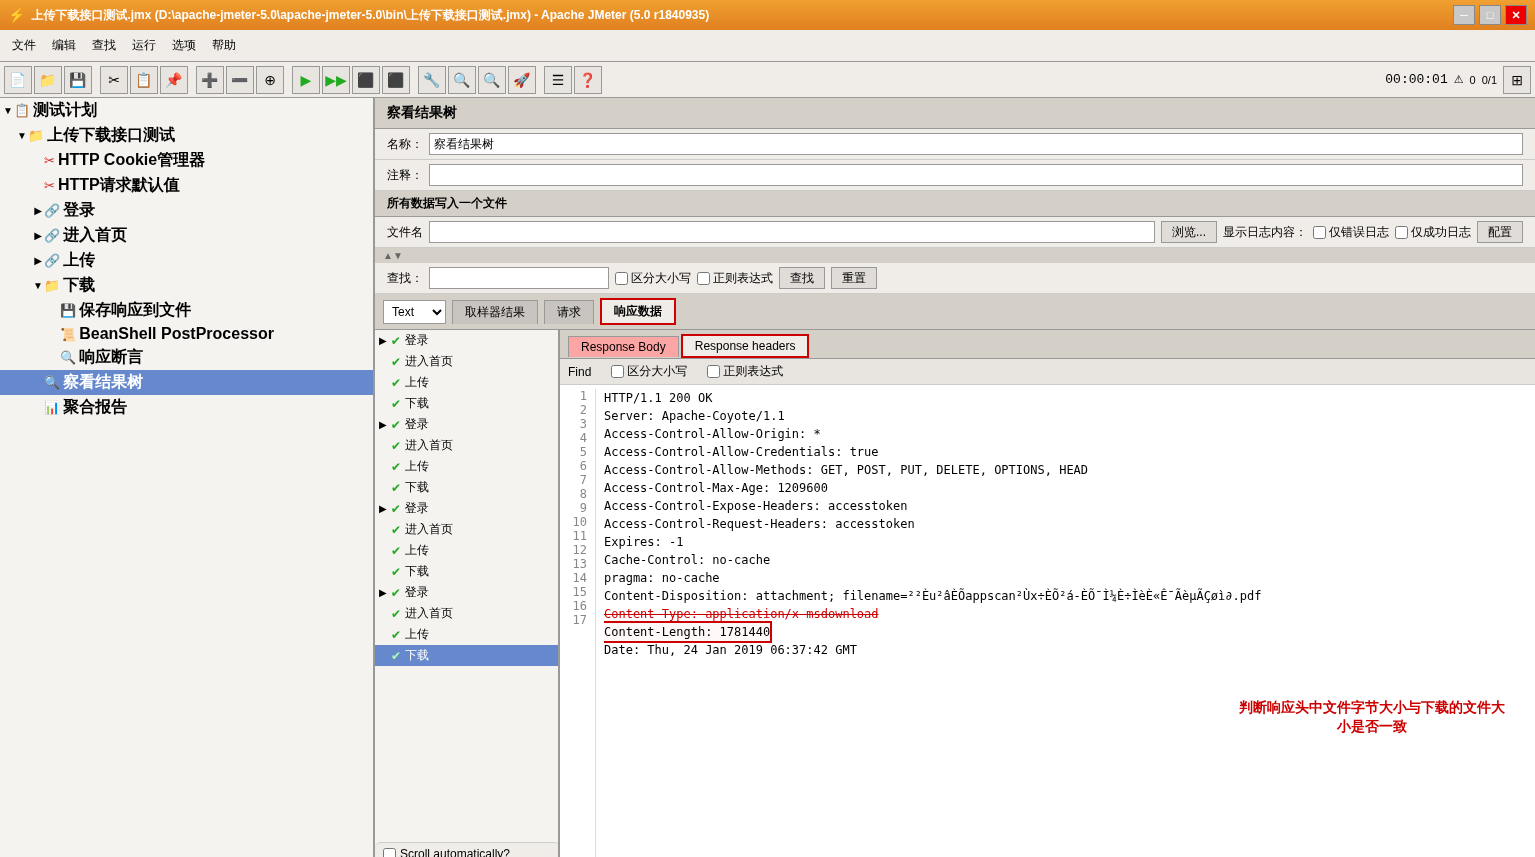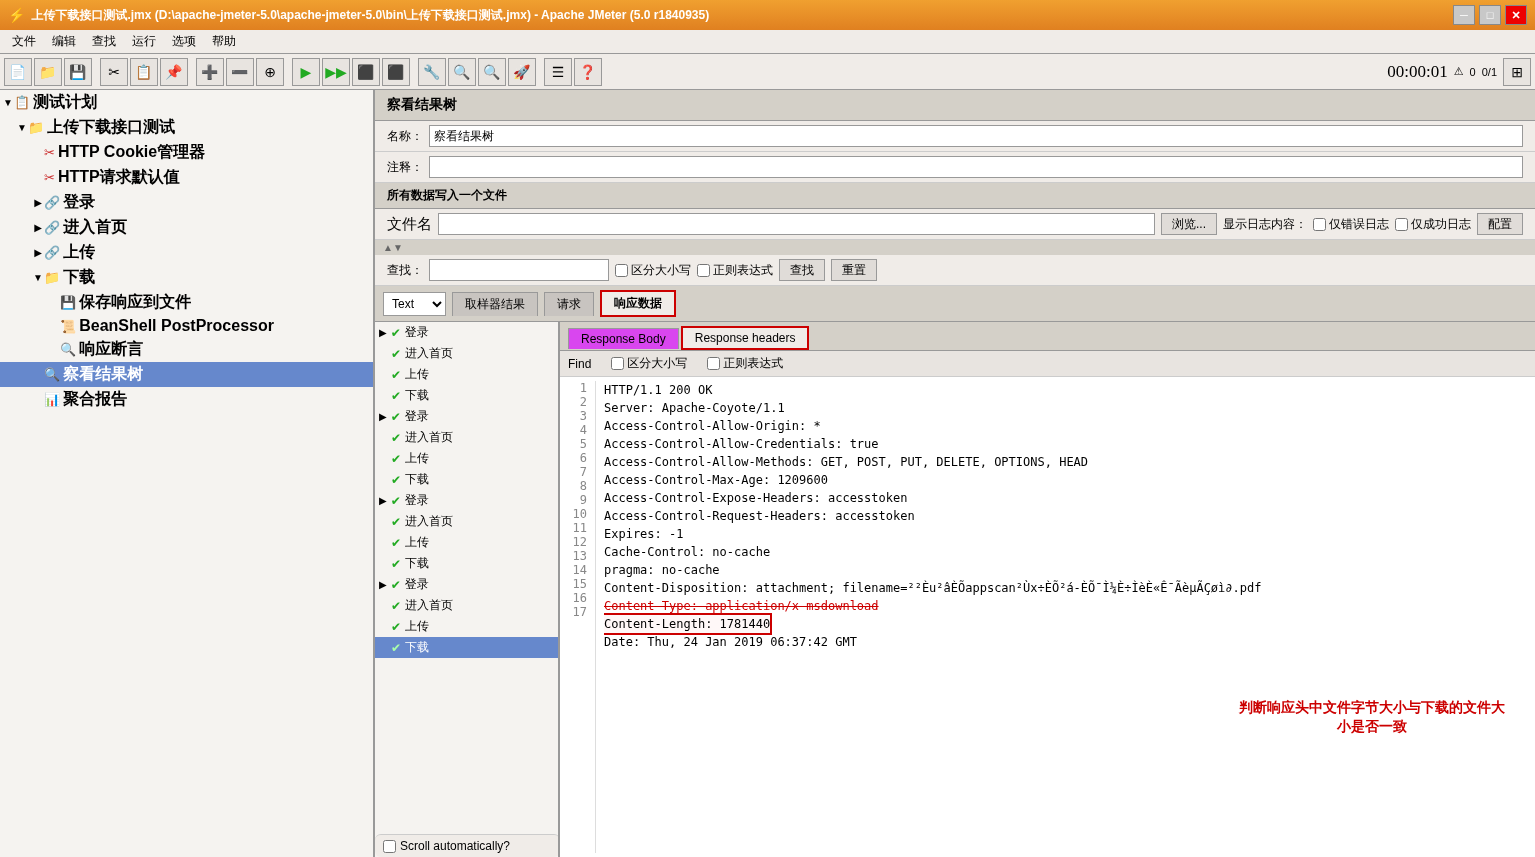--- a/index.html
+++ b/index.html
@@ -24,21 +24,21 @@
       background: #c8c8c8;
       border: 1px solid #888;
       display: flex; align-items: center; justify-content: center;
       cursor: pointer; font-size: 11px;
     }
     .win-btn.close { background: #e00; color: #fff; }
 
     
     .menu-bar {
       background: #f0ece8;
-      height: 24px;
+      height: 32px;
       display: flex;
       align-items: center;
       padding: 0 4px;
       border-bottom: 1px solid #999;
       font-size: 12px;
     }
     .menu-item {
       padding: 2px 8px;
       cursor: pointer;
     }
@@ -56,21 +56,21 @@
     .toolbar-btn {
       width: 28px; height: 28px;
       background: #e8e4e0;
       border: 1px solid #999;
       display: flex; align-items: center; justify-content: center;
       cursor: pointer; font-size: 14px;
     }
     .toolbar-separator { width: 4px; }
     .toolbar-spacer { flex: 1; }
     .toolbar-right { display: flex; align-items: center; gap: 6px; font-size: 11px; }
-    .time-display { font-size: 17px; font-family: Liberation Serif, serif; }
+    .time-display { font-size: 13px; font-family: Liberation Mono, monospace; }
 
     
     .main-layout {
       display: flex;
       height: calc(857px - 30px - 24px - 36px);
     }
 
     
     .left-panel {
       width: 375px;
@@ -140,21 +140,21 @@
     }
 
     
     .file-row {
       display: flex;
       align-items: center;
       padding: 4px 12px;
       border-bottom: 1px solid #ccc;
       gap: 6px;
     }
-    .file-label { font-size: 15px; }
+    .file-label { font-size: 12px; }
     .file-input {
       flex: 1;
       height: 22px;
       border: 1px solid #999;
       background: #fff;
       padding: 0 4px;
       font-size: 12px;
     }
     .browse-btn {
       padding: 2px 10px;
@@ -221,21 +221,21 @@
     .content-tabs {
       display: flex;
       align-items: center;
       padding: 4px 8px 0 8px;
       background: #d4d0c8;
       border-bottom: 1px solid #999;
       gap: 2px;
     }
     .content-tab {
       padding: 3px 12px;
-      background: #d946ef;
+      background: #fca5a5;
       border: 1px solid #999;
       border-bottom: none;
       cursor: pointer;
       font-size: 12px;
     }
     .content-tab.active {
       background: #f0ece8;
       border-bottom: 1px solid #f0ece8;
     }
     .content-tab.highlighted {

